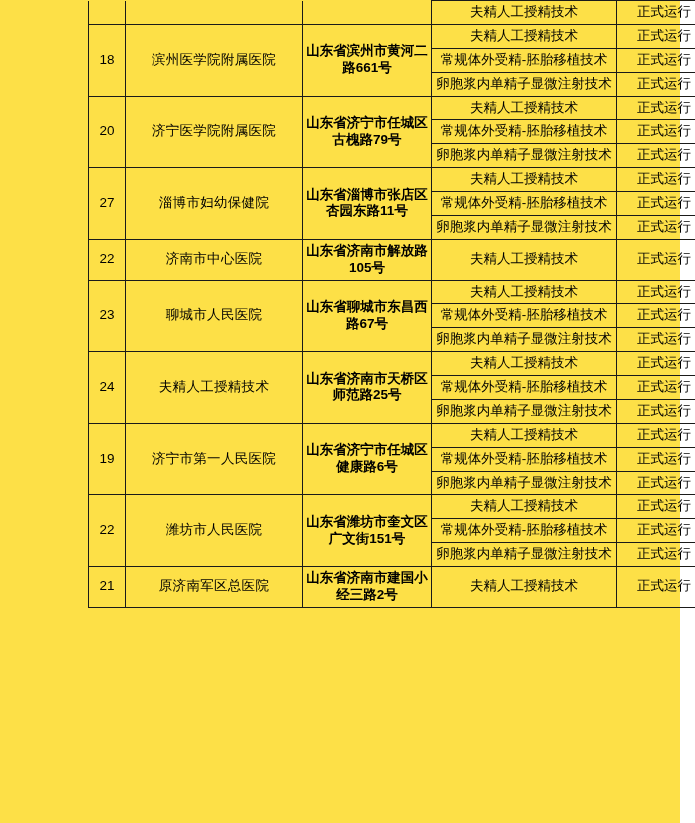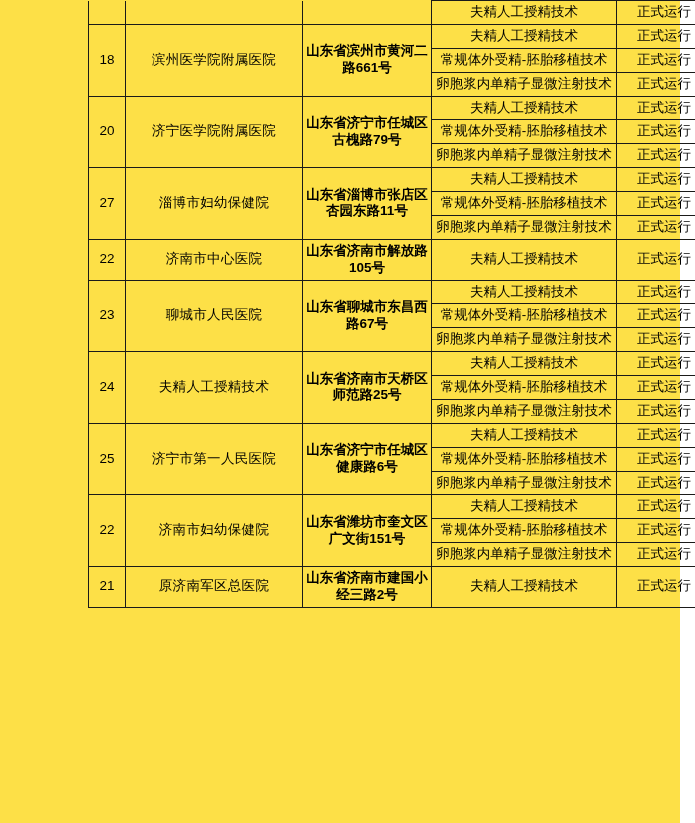--- a/index.html
+++ b/index.html
@@ -144,37 +144,37 @@
         </tr>
         <tr>
           <td class="tech">常规体外受精-胚胎移植技术</td>
           <td class="status">正式运行</td>
         </tr>
         <tr>
           <td class="tech">卵胞浆内单精子显微注射技术</td>
           <td class="status">正式运行</td>
         </tr>
         <tr>
-          <td class="idx" rowspan="3">25</td>
+          <td class="idx" rowspan="3">19</td>
           <td class="name" rowspan="3">济宁市第一人民医院</td>
           <td class="addr" rowspan="3">山东省济宁市任城区健康路6号</td>
           <td class="tech">夫精人工授精技术</td>
           <td class="status">正式运行</td>
         </tr>
         <tr>
           <td class="tech">常规体外受精-胚胎移植技术</td>
           <td class="status">正式运行</td>
         </tr>
         <tr>
           <td class="tech">卵胞浆内单精子显微注射技术</td>
           <td class="status">正式运行</td>
         </tr>
         <tr>
           <td class="idx" rowspan="3">22</td>
-          <td class="name" rowspan="3">济南市妇幼保健院</td>
+          <td class="name" rowspan="3">潍坊市人民医院</td>
           <td class="addr" rowspan="3">山东省潍坊市奎文区广文街151号</td>
           <td class="tech">夫精人工授精技术</td>
           <td class="status">正式运行</td>
         </tr>
         <tr>
           <td class="tech">常规体外受精-胚胎移植技术</td>
           <td class="status">正式运行</td>
         </tr>
         <tr>
           <td class="tech">卵胞浆内单精子显微注射技术</td>

